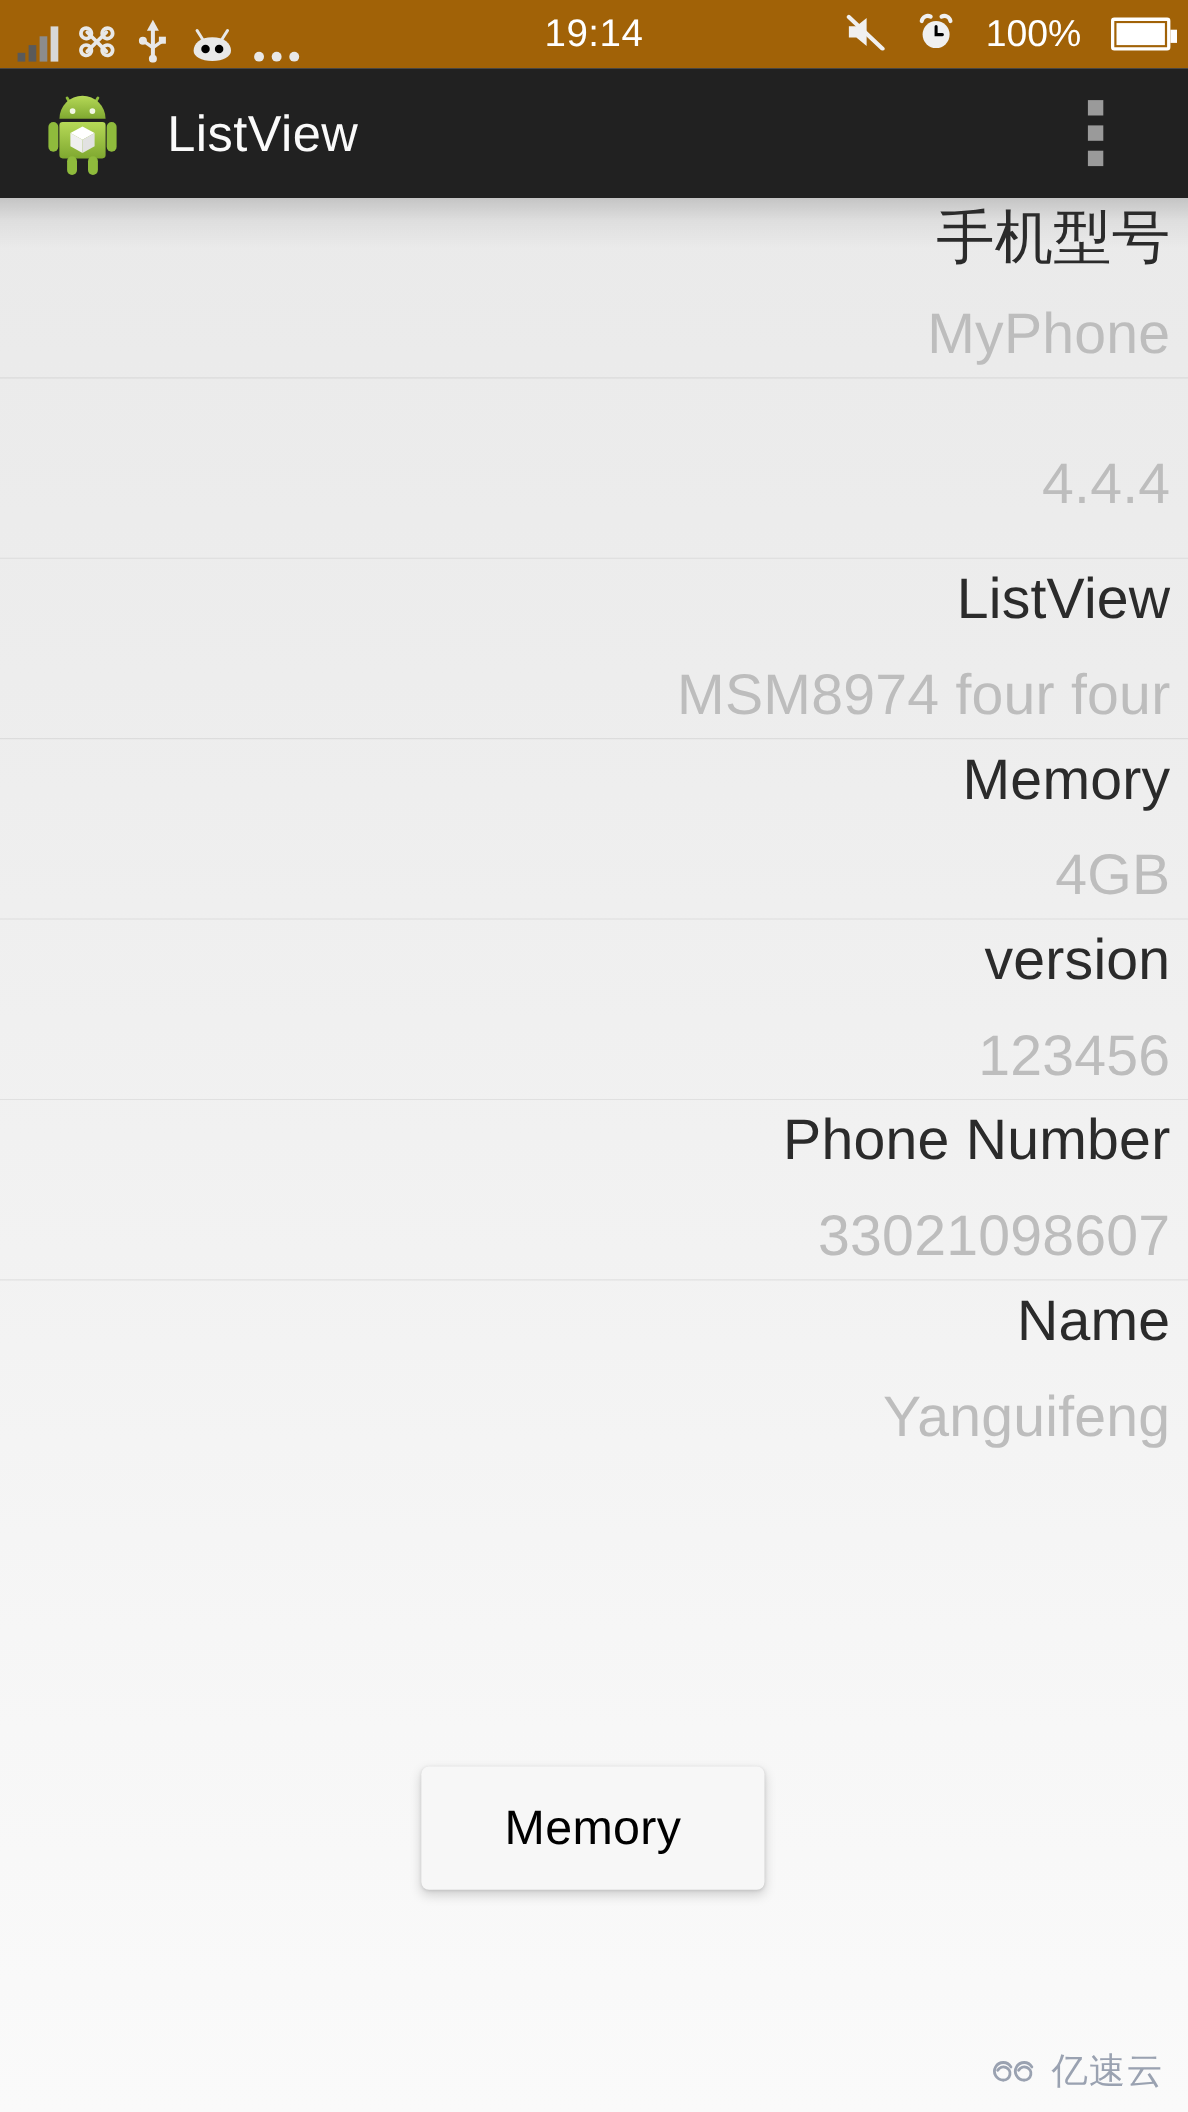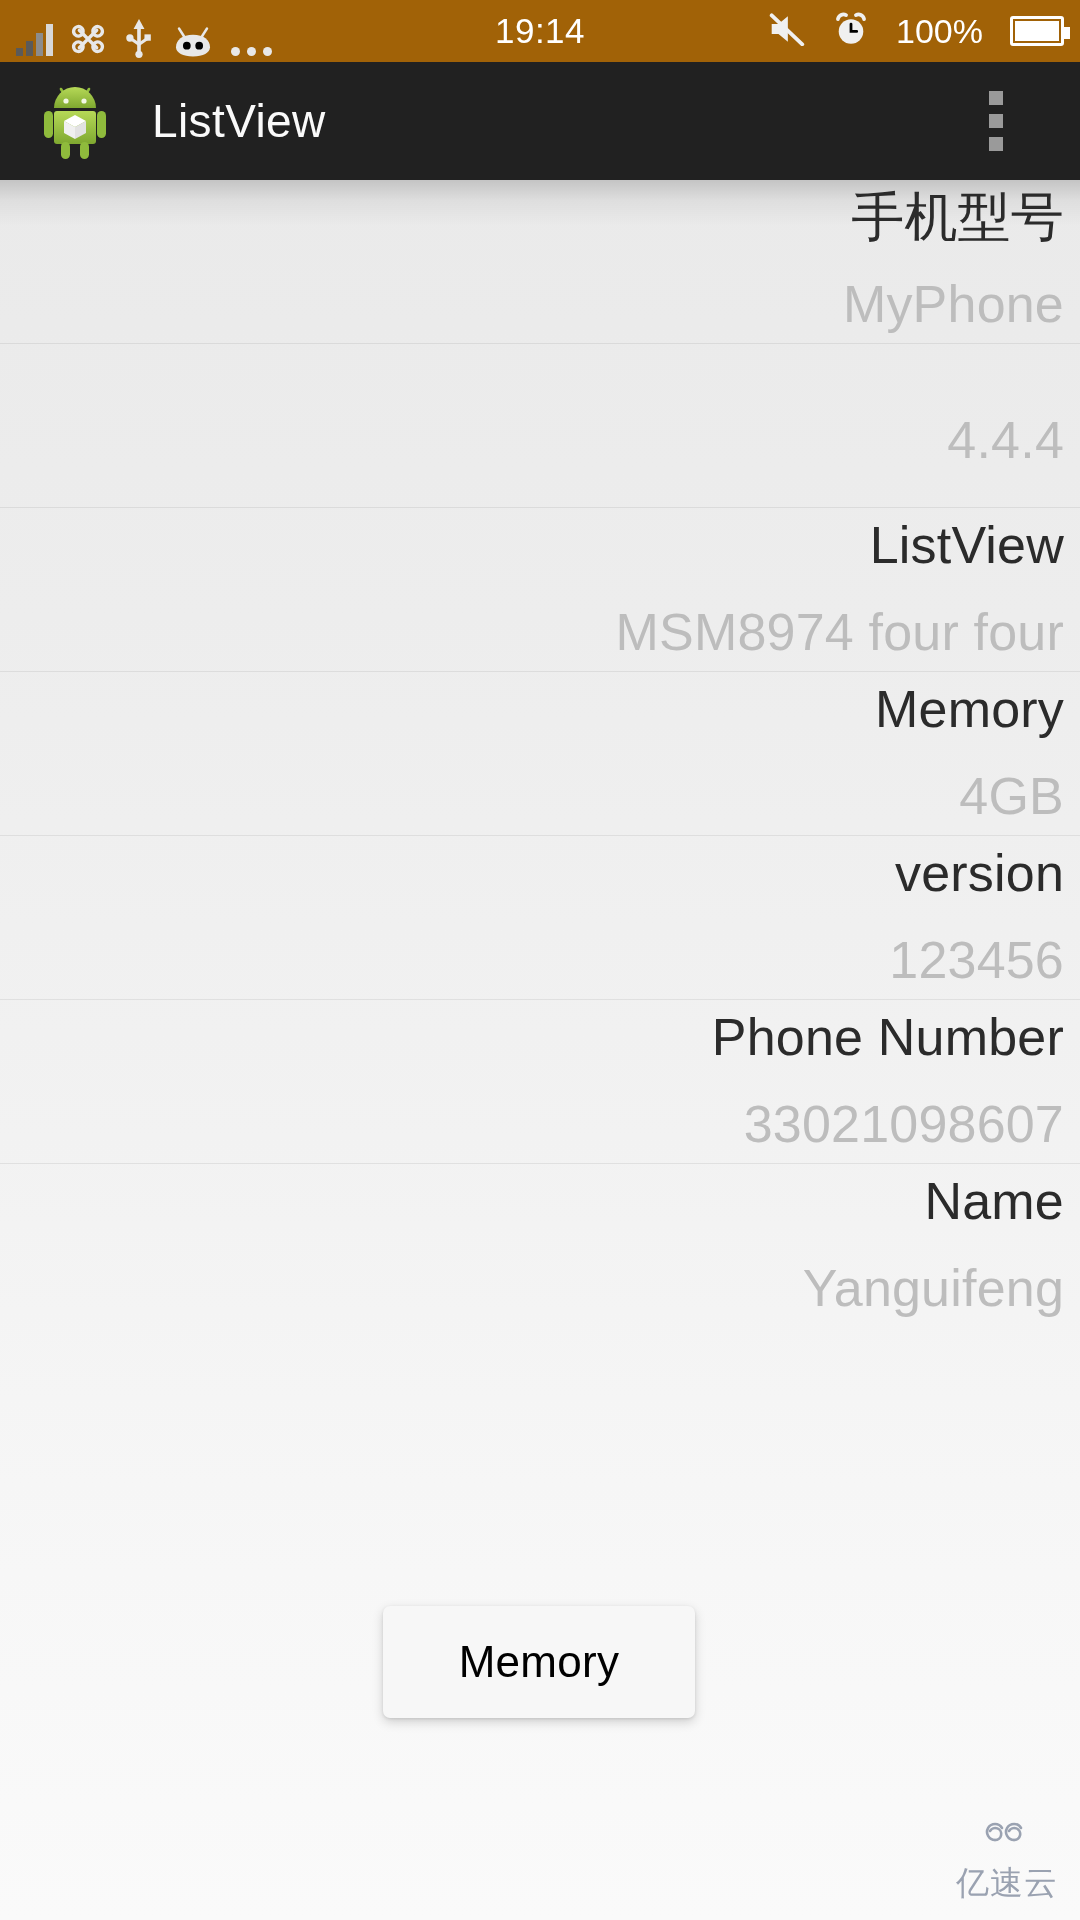--- a/index.html
+++ b/index.html
@@ -78,21 +78,20 @@
     display:flex; align-items:center; justify-content:center;
   }
   .toast span{ color:#000; font-size:44px; letter-spacing:0.3px; }
 
   
   .watermark{
     position:absolute; right:22px; bottom:14px;
     display:flex; align-items:center; gap:9px;
     color:#9aa2b1; font-size:33px; letter-spacing:1px;
     font-family:"DejaVu Sans","Liberation Sans",sans-serif;
-    flex-direction:column;
   }
 </style>
 </head>
 <body>
 
 <div id="screen">
 
   <div class="status-bar">
 
     <div class="sb-left">

